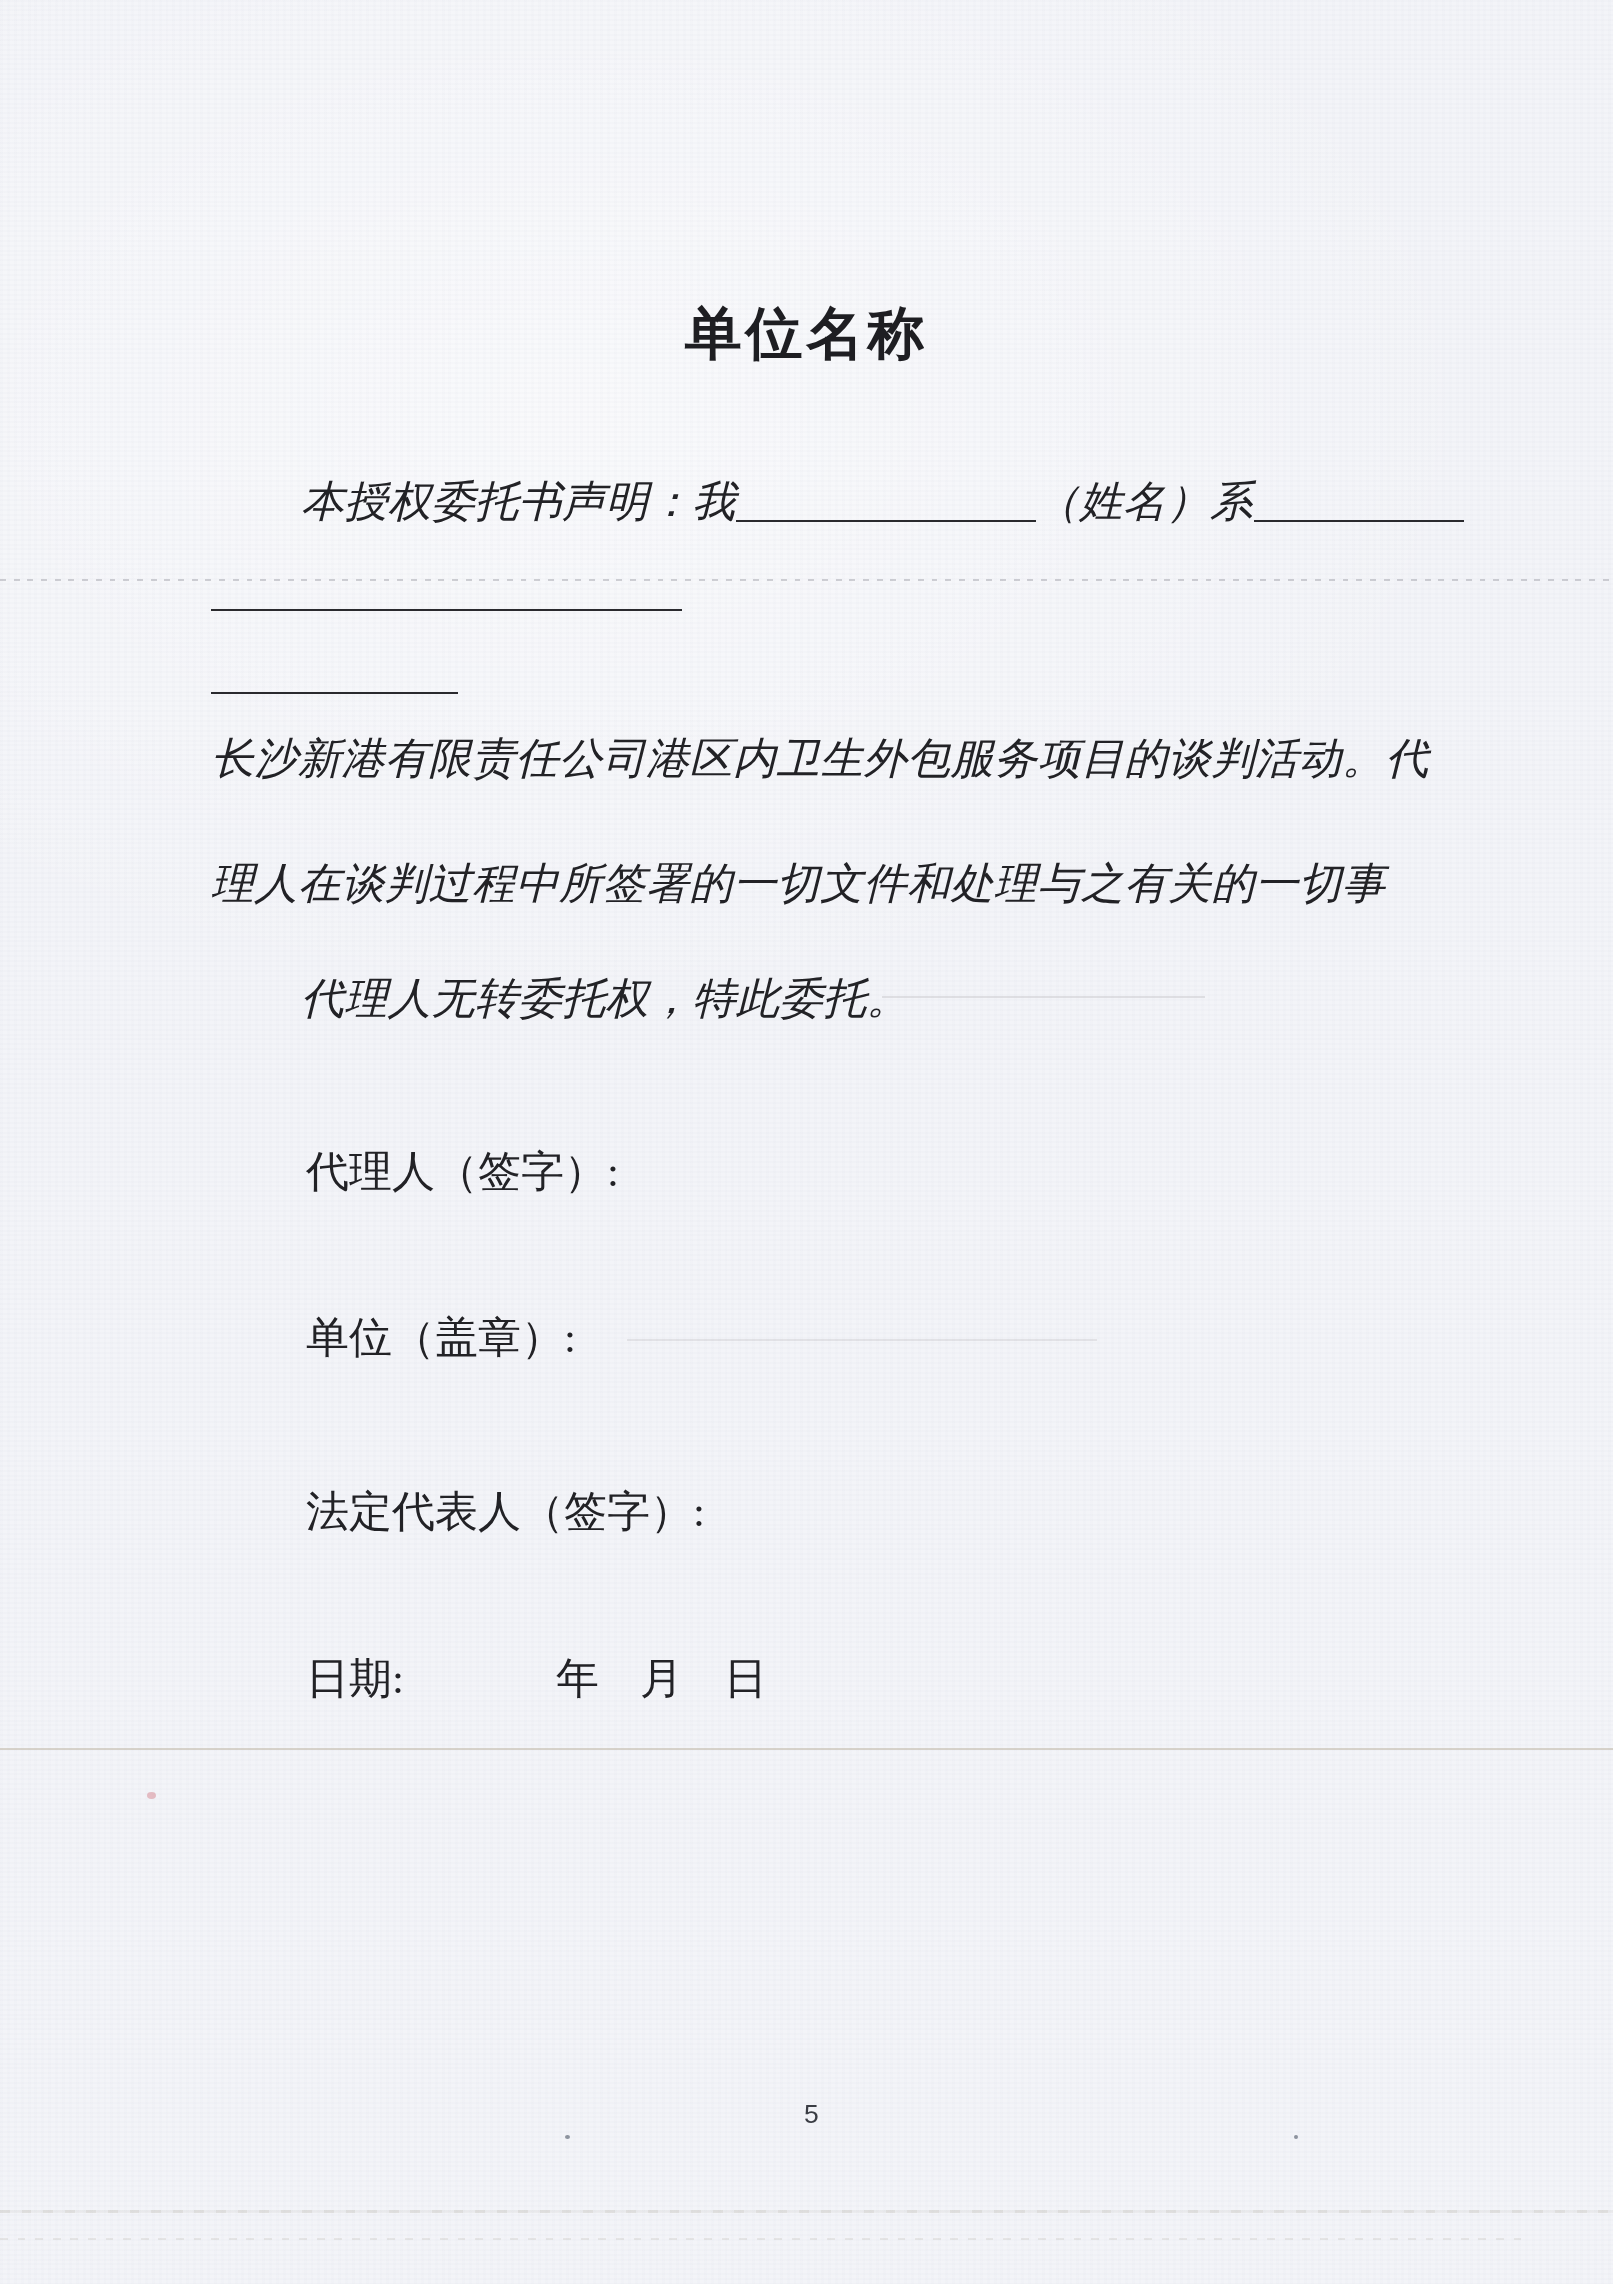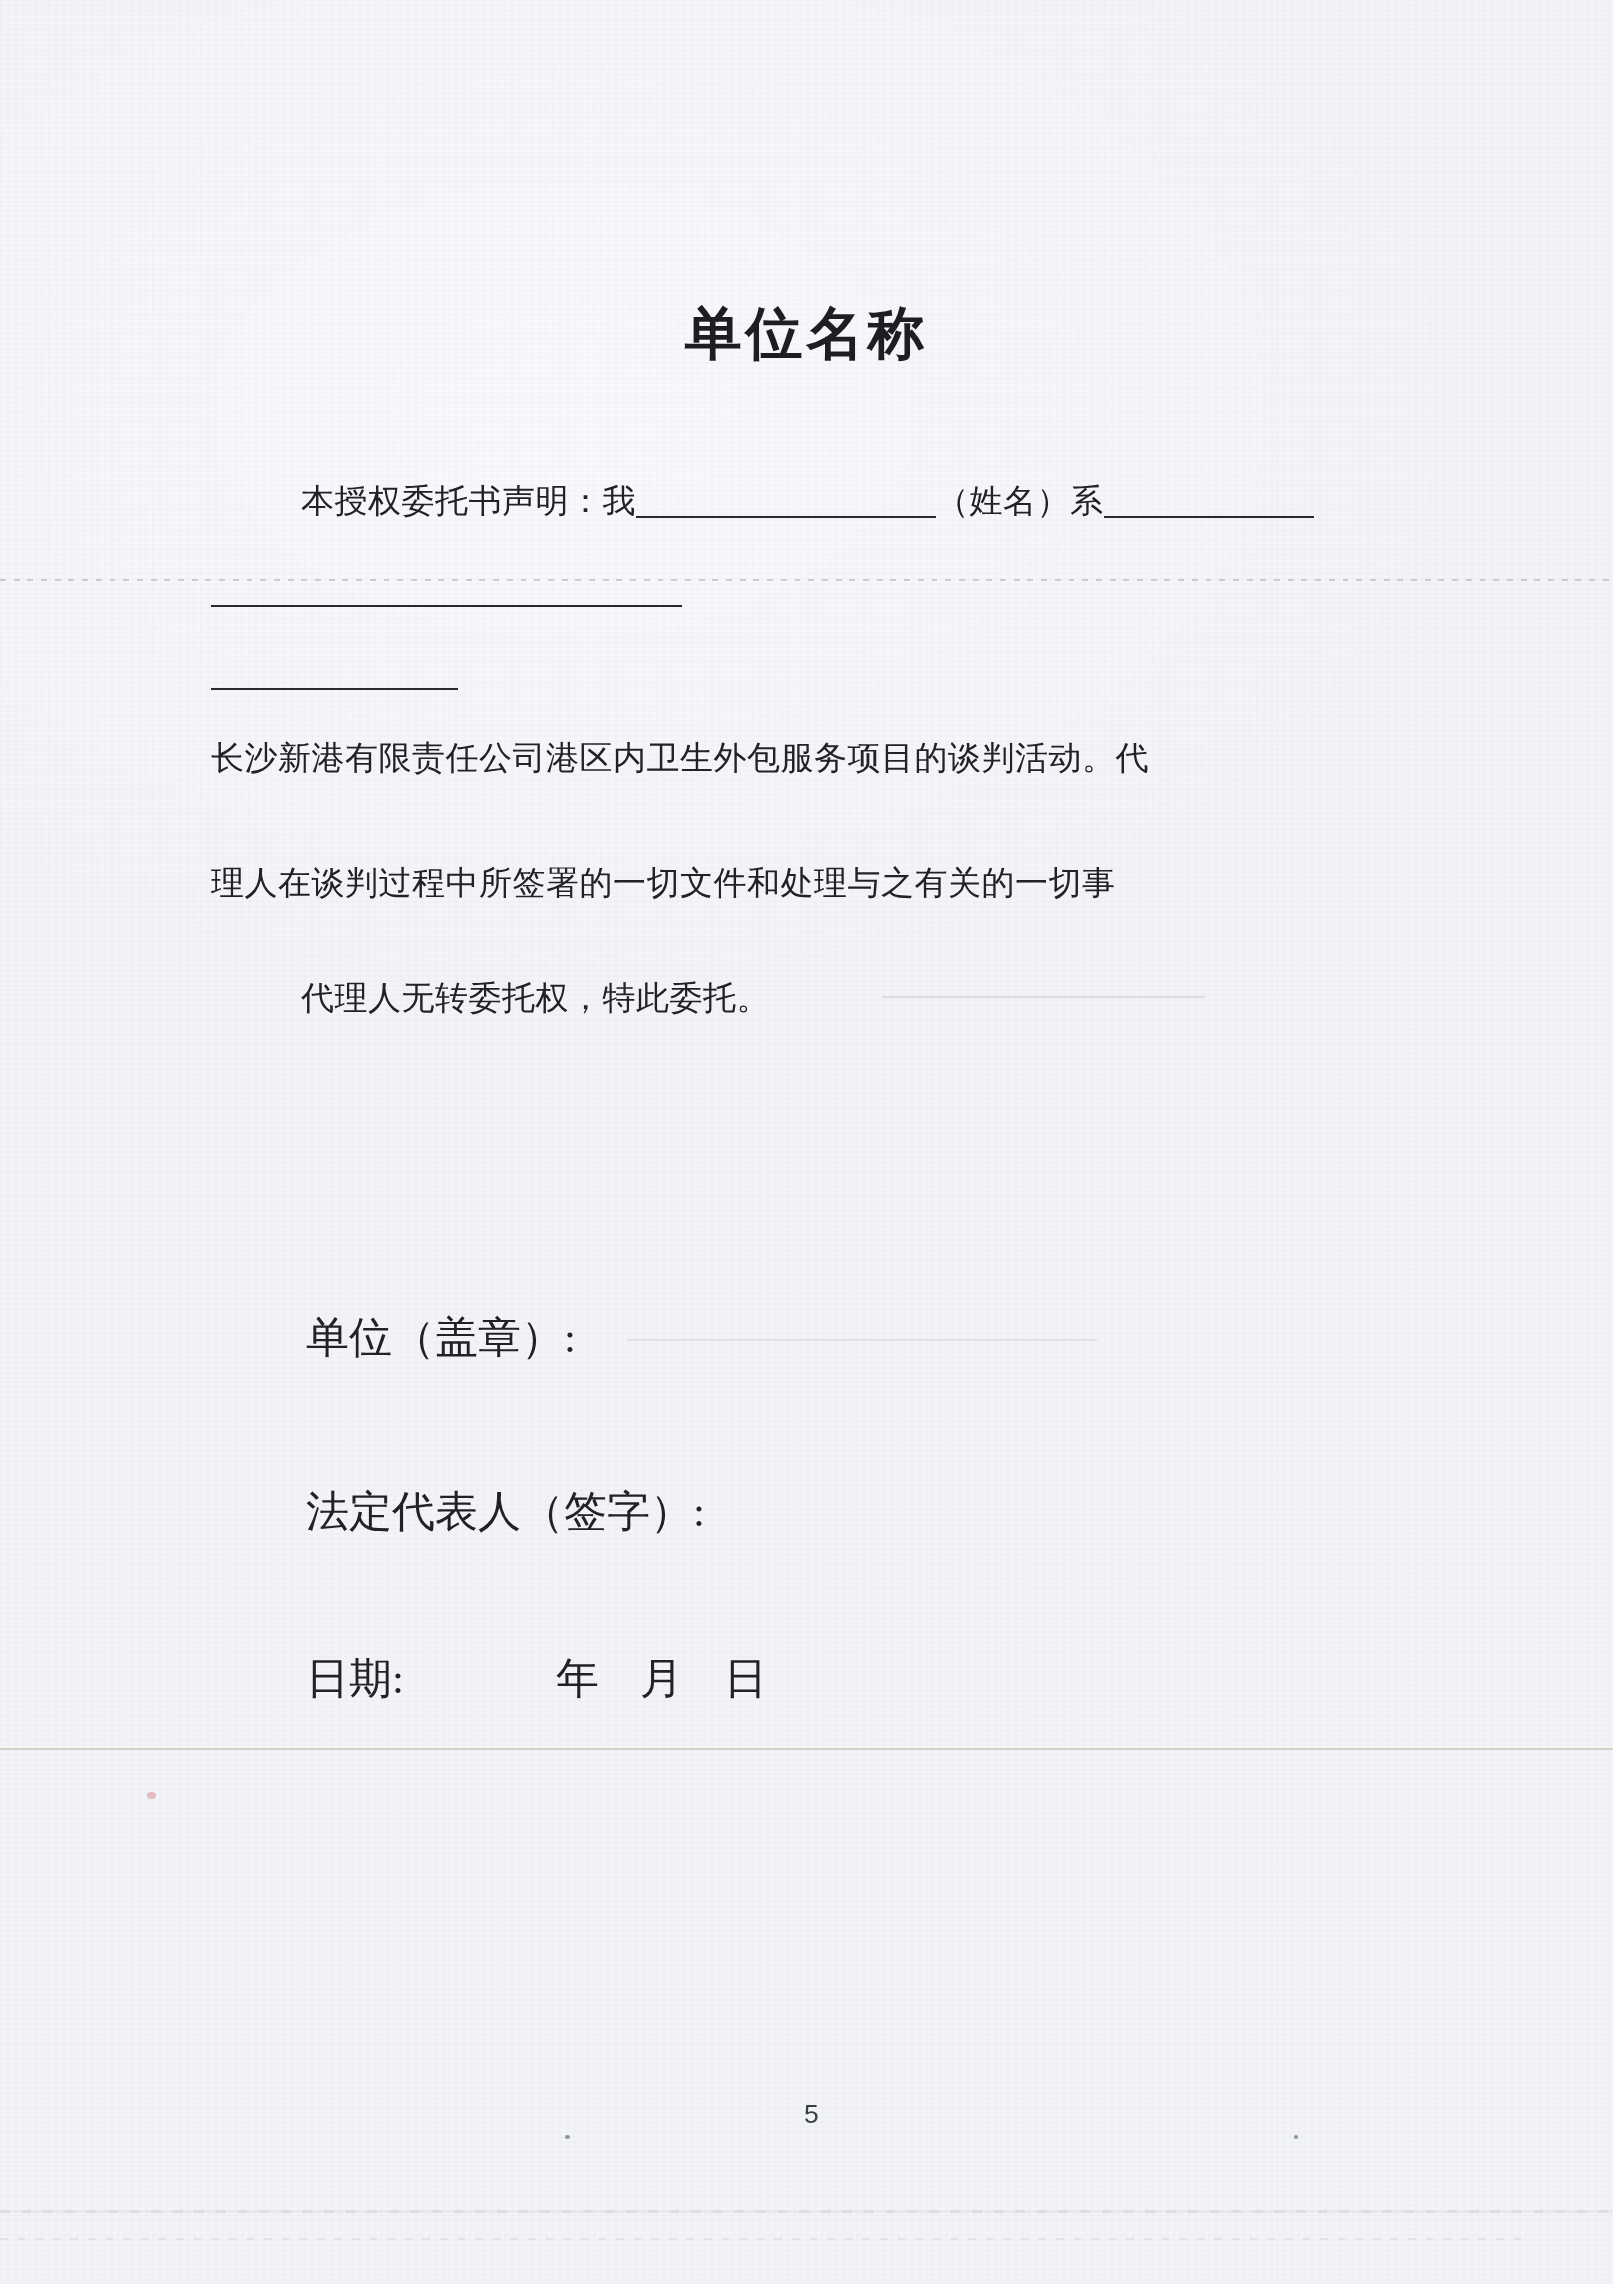--- a/index.html
+++ b/index.html
@@ -22,23 +22,24 @@
       repeating-linear-gradient(90deg, rgba(120,130,160,.018) 0 2.9px, rgba(0,0,0,0) 2.9px 6.9px);
   }
   .title{
     position:absolute; top:296px; left:0; width:100%;
     margin:0; text-align:center;
     font-size:57px; font-weight:bold; letter-spacing:3.9px;
     color:#1e1e22;
   }
   .bline{
     position:absolute;
-    font-size:33px; line-height:51px;
+    font-size:43px; line-height:51px;
     white-space:nowrap; letter-spacing:0.5px;
     color:#222226;
+    font-style:italic;
   }
   .blank{
     display:inline-block;
     height:39px; vertical-align:-5.9px;
     border-bottom:2.9px solid #2a2a2e;
   }
   .siglabel{
     position:absolute; left:306px;
     font-size:43px; line-height:51px; white-space:nowrap;
     color:#222226;
@@ -91,20 +92,21 @@
 
   <div class="bline" style="top:822px; left:211px;margin-top:36px;">
     <span>理人在谈判过程中所签署的一切文件和处理与之有关的一切事</span>
   </div>
 
 
   <div class="bline" style="top:973px; left:301px;">
     <span>代理人无转委托权，特此委托。</span>
   </div>
 
+  <div class="siglabel" style="top:1146px;">代理人（签字）:</div>
 
   <div class="siglabel" style="top:1312px;">单位（盖章）:</div>
 
   <div class="siglabel" style="top:1653px;">
     <span>日期:</span><span class="gap-year">年</span><span class="gap-mid">月</span><span class="gap-mid">日</span>
   </div>
 
   <div class="siglabel" style="top:1486px;">法定代表人（签字）:</div>
 
   <div class="pagenum">5</div>

